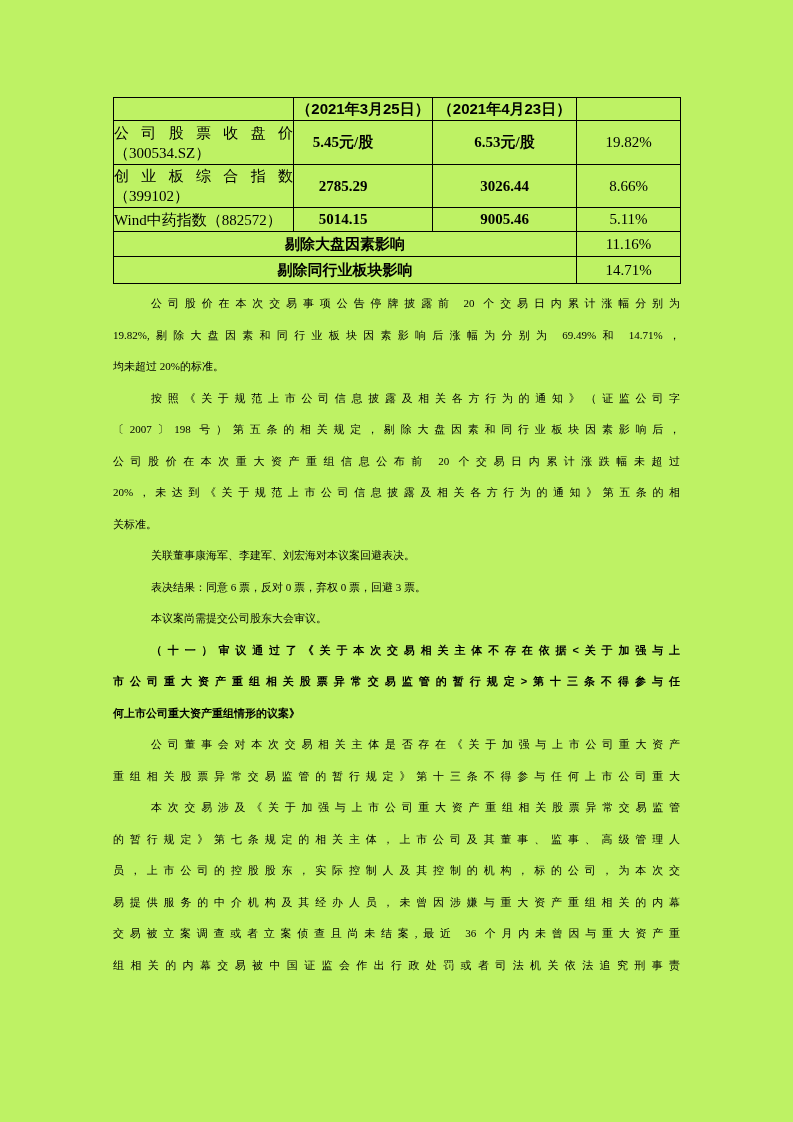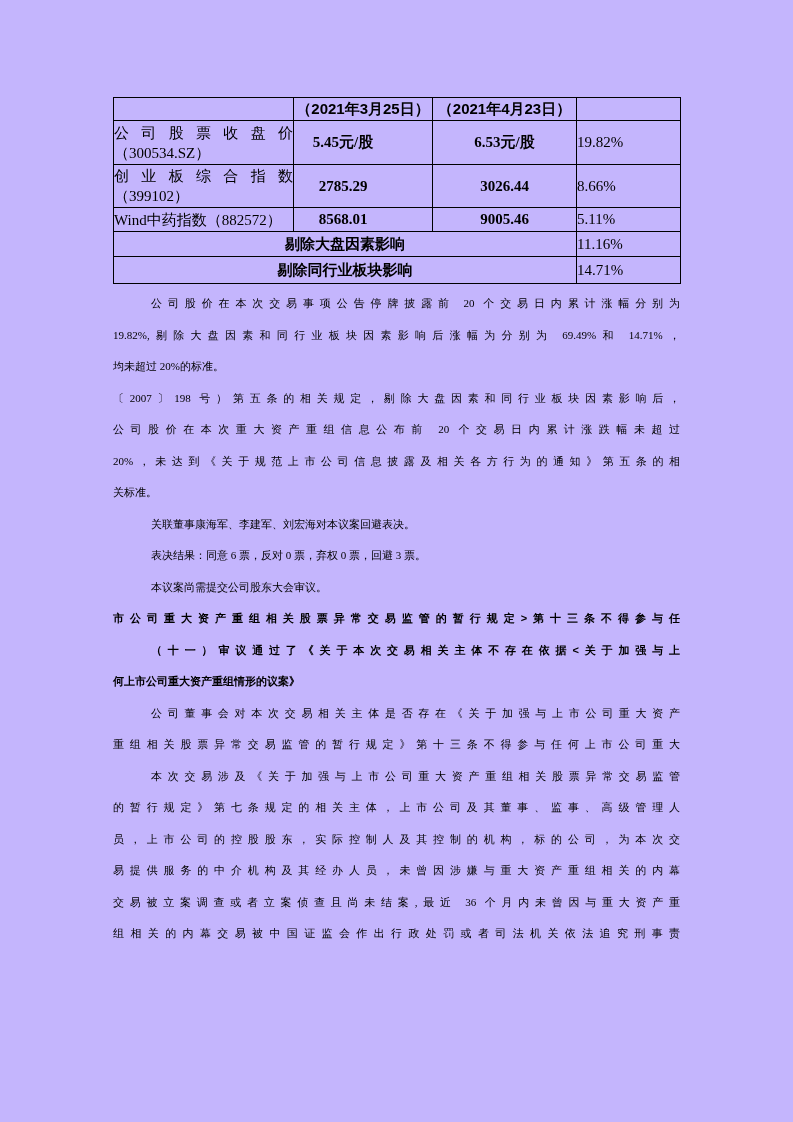--- a/index.html
+++ b/index.html
@@ -4,21 +4,21 @@
 <style>
   html, body {
     margin: 0;
     padding: 0;
     background: #ffffff;
   }
   .page {
     position: relative;
     width: 793px;
     height: 1122px;
-    background: #c4b5fd;
+    background: #bef264;
     color: #000000;
     font-family: "Liberation Serif", "DejaVu Serif", serif;
     overflow: hidden;
   }
 
   
   table.cmp {
     position: absolute;
     left: 113px;
     top: 97px;
@@ -44,21 +44,21 @@
     font-weight: bold;
     text-align: center;
     font-family: "Liberation Sans", "DejaVu Sans", sans-serif;
   }
   td.c-label { padding: 2px 6px; line-height: 20px; }
   .cell-line { min-height: 20px; }
   .cell-line.spread { text-align: justify; text-align-last: justify; }
   td.c-val { text-align: center; font-weight: bold; }
   td.c-val.v2 { padding-right: 40px; }
   td.c-val.v3 { }
-  td.c-pct { text-align: left; padding-right: 5px; }
+  td.c-pct { text-align: center; padding-right: 5px; }
   td.c-merge {
     text-align: center;
     font-weight: bold;
     font-family: "Liberation Sans", "DejaVu Sans", sans-serif;
   }
 
   
   .body-text {
     position: absolute;
     left: 113px;
@@ -116,21 +116,21 @@
         </td>
         <td class="c-val v2">2785.29</td>
         <td class="c-val v3">3026.44</td>
         <td class="c-pct">8.66%</td>
       </tr>
 
       <tr class="t-r3">
         <td class="c-label">
           <div class="cell-line">Wind中药指数（882572）</div>
         </td>
-        <td class="c-val v2">8568.01</td>
+        <td class="c-val v2">5014.15</td>
         <td class="c-val v3">9005.46</td>
         <td class="c-pct">5.11%</td>
       </tr>
 
       <tr class="t-m1">
         <td class="c-merge" colspan="3">剔除大盘因素影响</td>
         <td class="c-pct">11.16%</td>
       </tr>
 
       <tr class="t-m2">
@@ -140,37 +140,38 @@
     </tbody>
   </table>
 
   <div class="body-text" id="body-text">
       <div class="para">
         <div class="line indent stretch">公司股价在本次交易事项公告停牌披露前 20 个交易日内累计涨幅分别为</div>
         <div class="line stretch">19.82%,剔除大盘因素和同行业板块因素影响后涨幅为分别为 69.49%和 14.71%，</div>
         <div class="line">均未超过 20%的标准。</div>
       </div>
       <div class="para">
+        <div class="line indent stretch">按照《关于规范上市公司信息披露及相关各方行为的通知》（证监公司字</div>
         <div class="line stretch">〔2007〕198 号）第五条的相关规定，剔除大盘因素和同行业板块因素影响后，</div>
         <div class="line stretch">公司股价在本次重大资产重组信息公布前 20 个交易日内累计涨跌幅未超过</div>
         <div class="line stretch">20%，未达到《关于规范上市公司信息披露及相关各方行为的通知》第五条的相</div>
         <div class="line">关标准。</div>
       </div>
       <div class="para">
         <div class="line indent">关联董事康海军、李建军、刘宏海对本议案回避表决。</div>
       </div>
       <div class="para">
         <div class="line indent">表决结果：同意 6 票，反对 0 票，弃权 0 票，回避 3 票。</div>
       </div>
       <div class="para">
         <div class="line indent">本议案尚需提交公司股东大会审议。</div>
       </div>
       <div class="para heading">
+        <div class="line indent stretch">（十一）审议通过了《关于本次交易相关主体不存在依据&lt;关于加强与上</div>
         <div class="line stretch">市公司重大资产重组相关股票异常交易监管的暂行规定&gt;第十三条不得参与任</div>
-        <div class="line indent stretch">（十一）审议通过了《关于本次交易相关主体不存在依据&lt;关于加强与上</div>
         <div class="line">何上市公司重大资产重组情形的议案》</div>
       </div>
       <div class="para">
         <div class="line indent stretch">公司董事会对本次交易相关主体是否存在《关于加强与上市公司重大资产</div>
         <div class="line stretch">重组相关股票异常交易监管的暂行规定》第十三条不得参与任何上市公司重大</div>
       </div>
       <div class="para">
         <div class="line indent stretch">本次交易涉及《关于加强与上市公司重大资产重组相关股票异常交易监管</div>
         <div class="line stretch">的暂行规定》第七条规定的相关主体，上市公司及其董事、监事、高级管理人</div>
         <div class="line stretch">员，上市公司的控股股东，实际控制人及其控制的机构，标的公司，为本次交</div>

